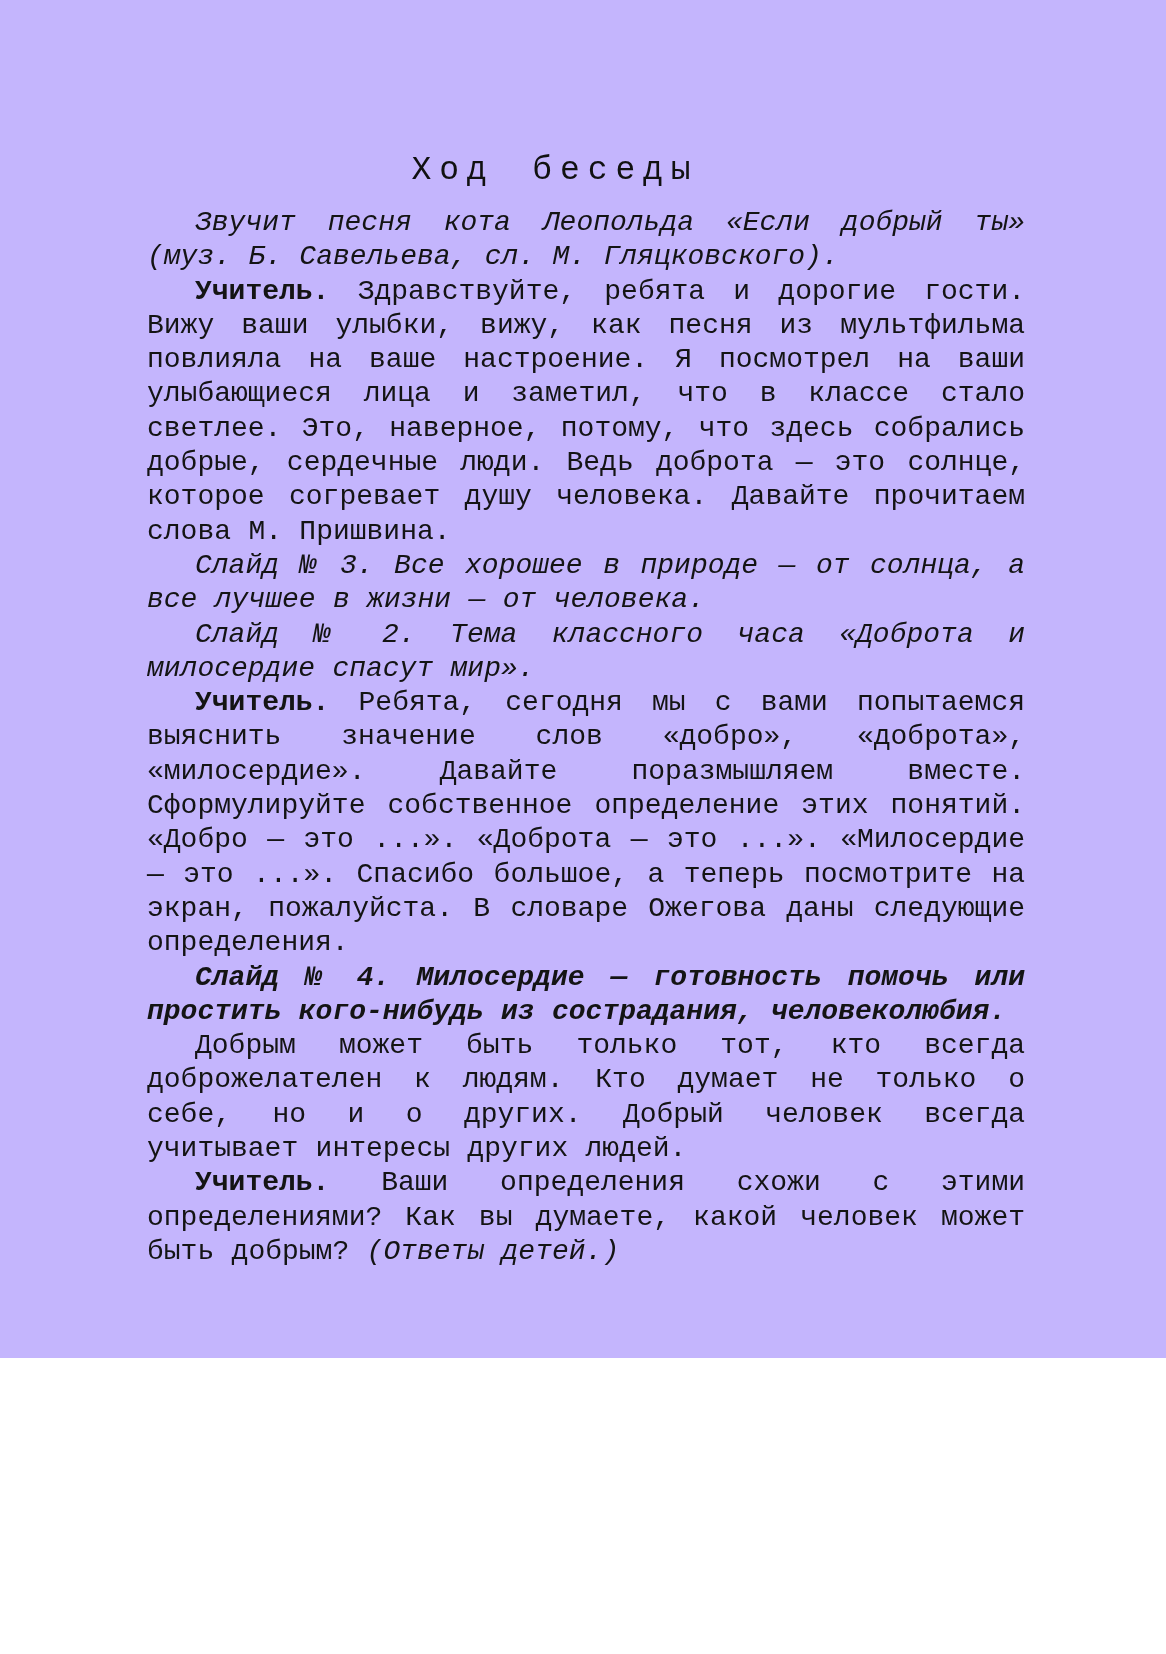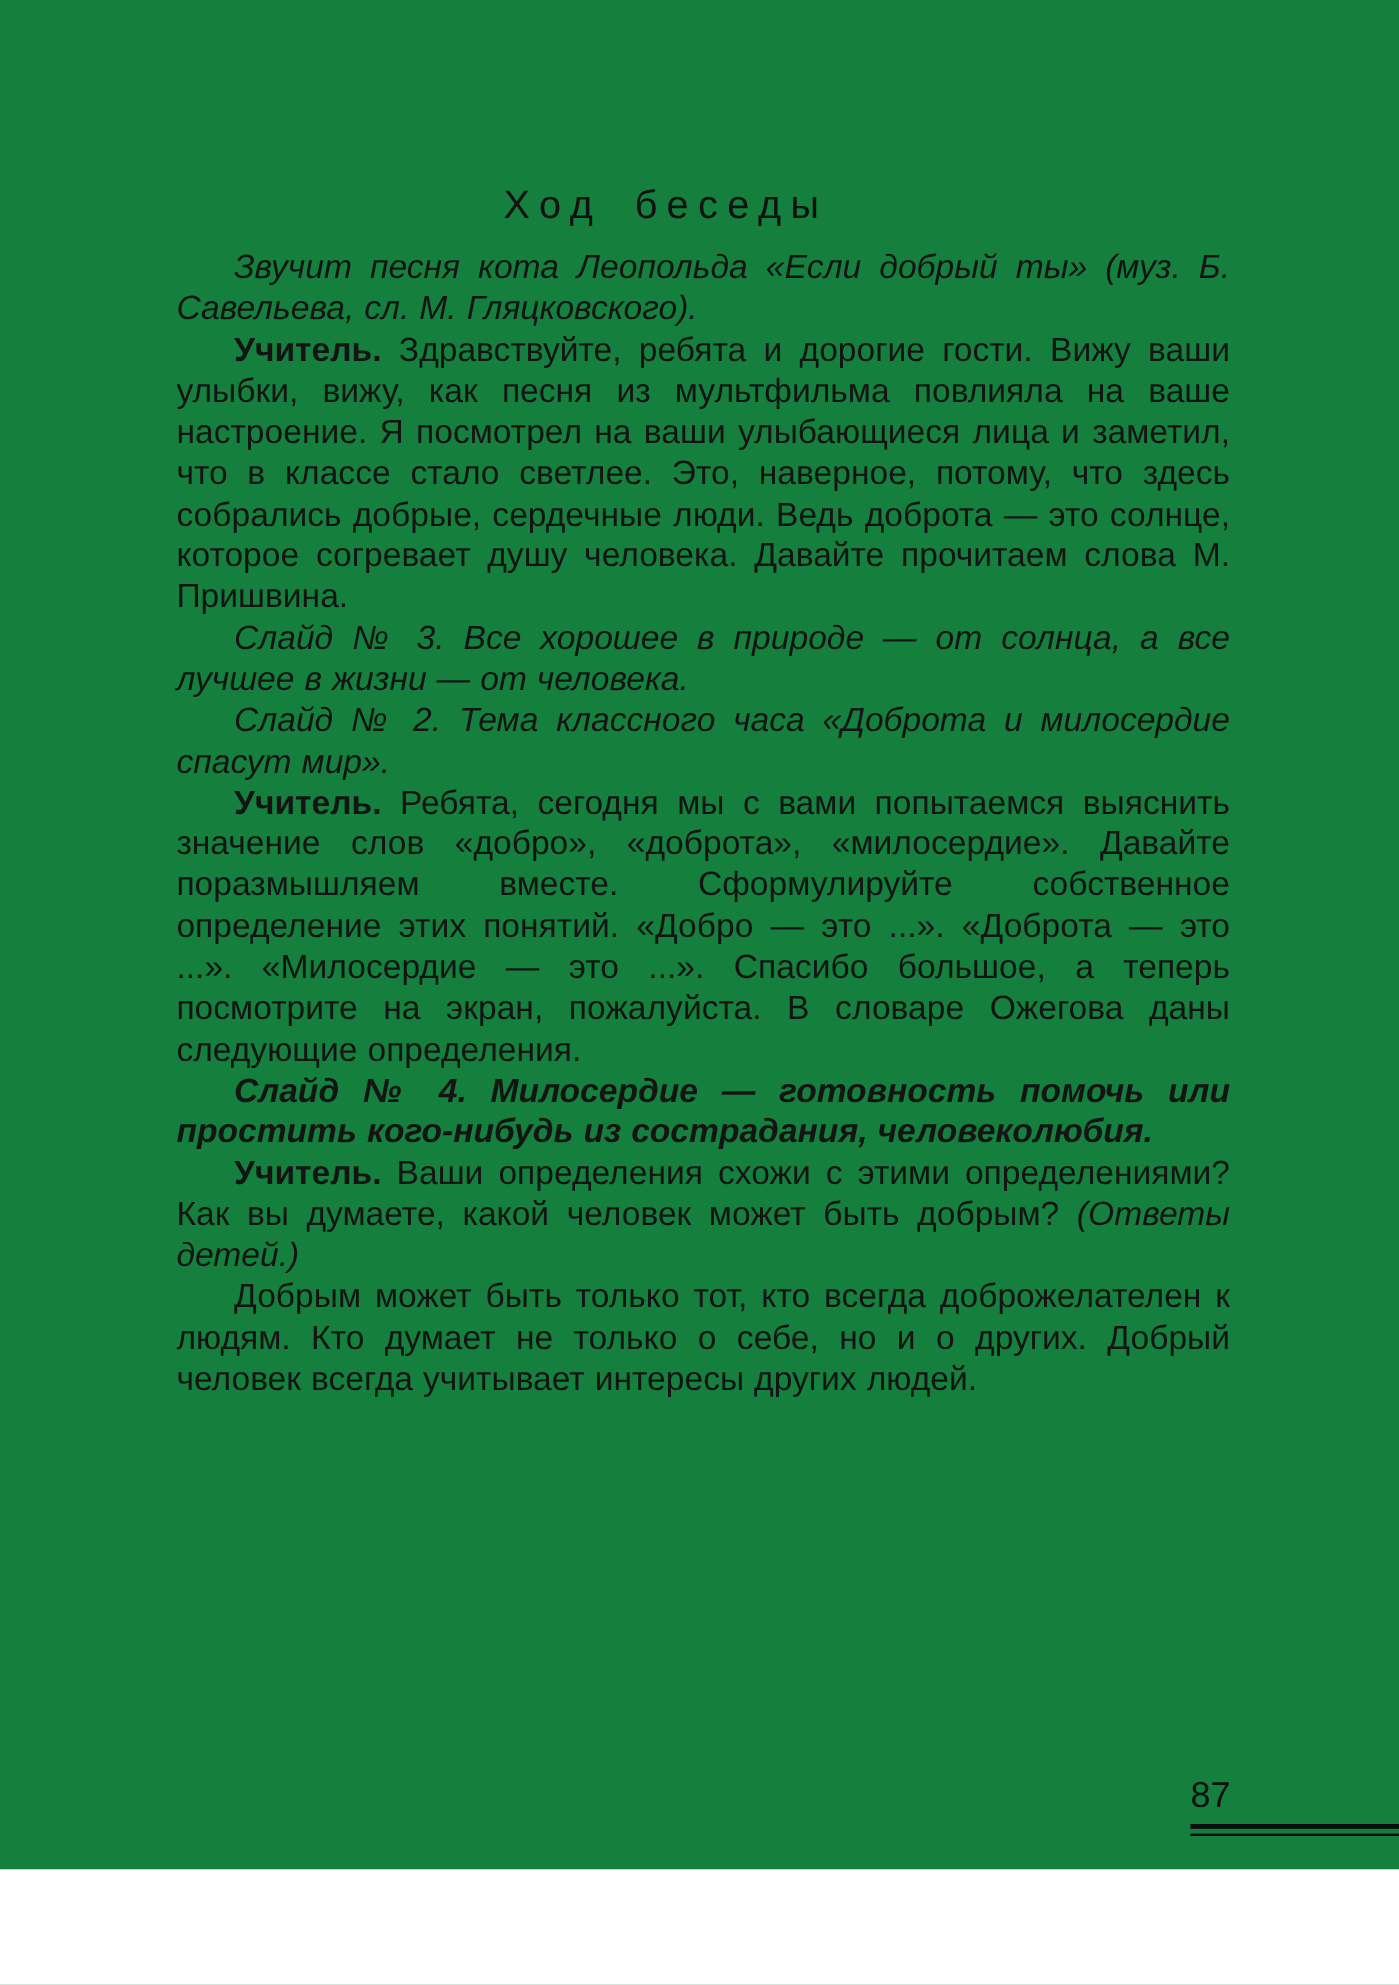--- a/index.html
+++ b/index.html
@@ -3,24 +3,24 @@
 <meta charset="utf-8">
 <style>
   html, body {
     margin: 0;
     padding: 0;
     background: #ffffff;
   }
   .page {
     position: relative;
     width: 1166px;
-    height: 1558px;
-    background: #15803d;
+    height: 1358px;
+    background: #c4b5fd;
     color: #141414;
-    font-family: Liberation Sans, sans-serif;
+    font-family: Liberation Mono, monospace;
     overflow: hidden;
   }
   .chapter-title {
     position: absolute;
     top: 152px;
     left: 116px;
     width: 878px;
     margin: 0;
     text-align: center;
     font-size: 33px;
@@ -94,23 +94,23 @@
 
 
     <p class="para italic">Слайд № 2. Тема классного часа «Доброта и милосердие спасут мир».</p>
 
     <p class="para"><b class="speaker">Учитель.</b> <span>Ребята, сегодня мы с вами попытаемся выяснить значение слов «добро», «доброта», «милосердие». Давайте поразмышляем вместе. Сформулируйте собственное определение этих понятий. «Добро — это ...». «Доброта — это ...». «Милосердие — это ...». Спасибо большое, а теперь посмотрите на экран, пожалуйста. В словаре Ожегова даны следующие определения.</span></p>
 
 
 
     <p class="para bold-italic">Слайд № 4. Милосердие — готовность помочь или простить кого-нибудь из сострадания, человеколюбия.</p>
 
+    <p class="para">Добрым может быть только тот, кто всегда доброжелателен к людям. Кто думает не только о себе, но и о других. Добрый человек всегда учитывает интересы других людей.</p>
+
     <p class="para"><b class="speaker">Учитель.</b> <span>Ваши определения схожи с этими определениями? Как вы думаете, какой человек может быть добрым?</span> <i class="stage-note">(Ответы детей.)</i></p>
-
-    <p class="para">Добрым может быть только тот, кто всегда доброжелателен к людям. Кто думает не только о себе, но и о других. Добрый человек всегда учитывает интересы других людей.</p>
 
   </div>
 
   <div class="page-number">87</div>
 
   <div class="footer-rule"></div>
 
 </div>
 
 </body></html>

